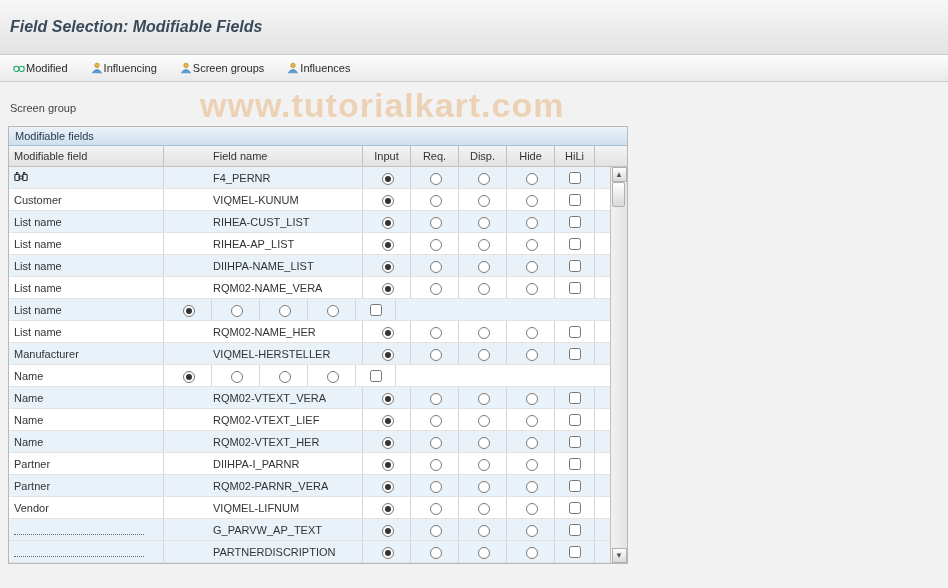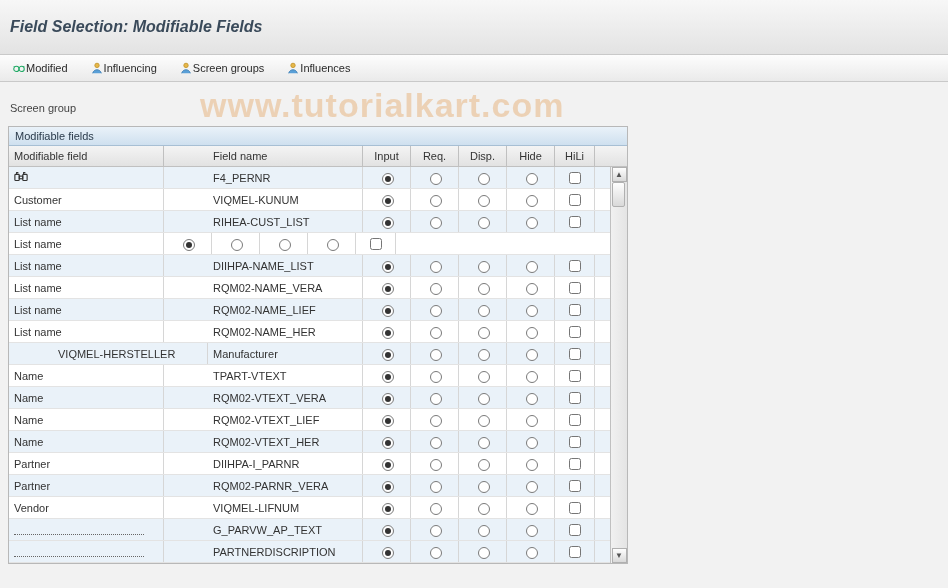--- a/index.html
+++ b/index.html
@@ -287,20 +287,21 @@
           <div class="cell c-rd">
             <input type="radio" name="r2" class="radio" style="">
           </div>
           <div class="cell c-chk">
             <input type="checkbox" class="chk" style="">
           </div>
           <div class="cell c-scroll"></div>
         </div>
         <div class="row">
           <div class="cell c-mod">List name</div>
+          <div class="cell c-fld">RIHEA-AP_LIST</div>
           <div class="cell c-rd">
             <input type="radio" name="r3" class="radio" checked="" style="">
           </div>
           <div class="cell c-rd">
             <input type="radio" name="r3" class="radio" style="">
           </div>
           <div class="cell c-rd">
             <input type="radio" name="r3" class="radio" style="">
           </div>
           <div class="cell c-rd">
@@ -346,21 +347,20 @@
           <div class="cell c-rd">
             <input type="radio" name="r5" class="radio" style="">
           </div>
           <div class="cell c-chk">
             <input type="checkbox" class="chk" style="">
           </div>
           <div class="cell c-scroll"></div>
         </div>
         <div class="row row-alt">
           <div class="cell c-mod">List name</div>
-          <div class="cell c-fld">RQM02-NAME_LIEF</div>
           <div class="cell c-rd">
             <input type="radio" name="r6" class="radio" checked="" style="">
           </div>
           <div class="cell c-rd">
             <input type="radio" name="r6" class="radio" style="">
           </div>
           <div class="cell c-rd">
             <input type="radio" name="r6" class="radio" style="">
           </div>
           <div class="cell c-rd">
@@ -385,42 +385,41 @@
           </div>
           <div class="cell c-rd">
             <input type="radio" name="r7" class="radio" style="">
           </div>
           <div class="cell c-chk">
             <input type="checkbox" class="chk" style="">
           </div>
           <div class="cell c-scroll"></div>
         </div>
         <div class="row row-alt">
+          <div class="cell c-mod">Manufacturer</div>
           <div class="cell c-fld">VIQMEL-HERSTELLER</div>
-          <div class="cell c-mod">Manufacturer</div>
           <div class="cell c-rd">
             <input type="radio" name="r8" class="radio" checked="" style="">
           </div>
           <div class="cell c-rd">
             <input type="radio" name="r8" class="radio" style="">
           </div>
           <div class="cell c-rd">
             <input type="radio" name="r8" class="radio" style="">
           </div>
           <div class="cell c-rd">
             <input type="radio" name="r8" class="radio" style="">
           </div>
           <div class="cell c-chk">
             <input type="checkbox" class="chk" style="">
           </div>
           <div class="cell c-scroll"></div>
         </div>
         <div class="row">
           <div class="cell c-mod">Name</div>
-          <div class="cell c-fld">TPART-VTEXT</div>
           <div class="cell c-rd">
             <input type="radio" name="r9" class="radio" checked="" style="">
           </div>
           <div class="cell c-rd">
             <input type="radio" name="r9" class="radio" style="">
           </div>
           <div class="cell c-rd">
             <input type="radio" name="r9" class="radio" style="">
           </div>
           <div class="cell c-rd">

